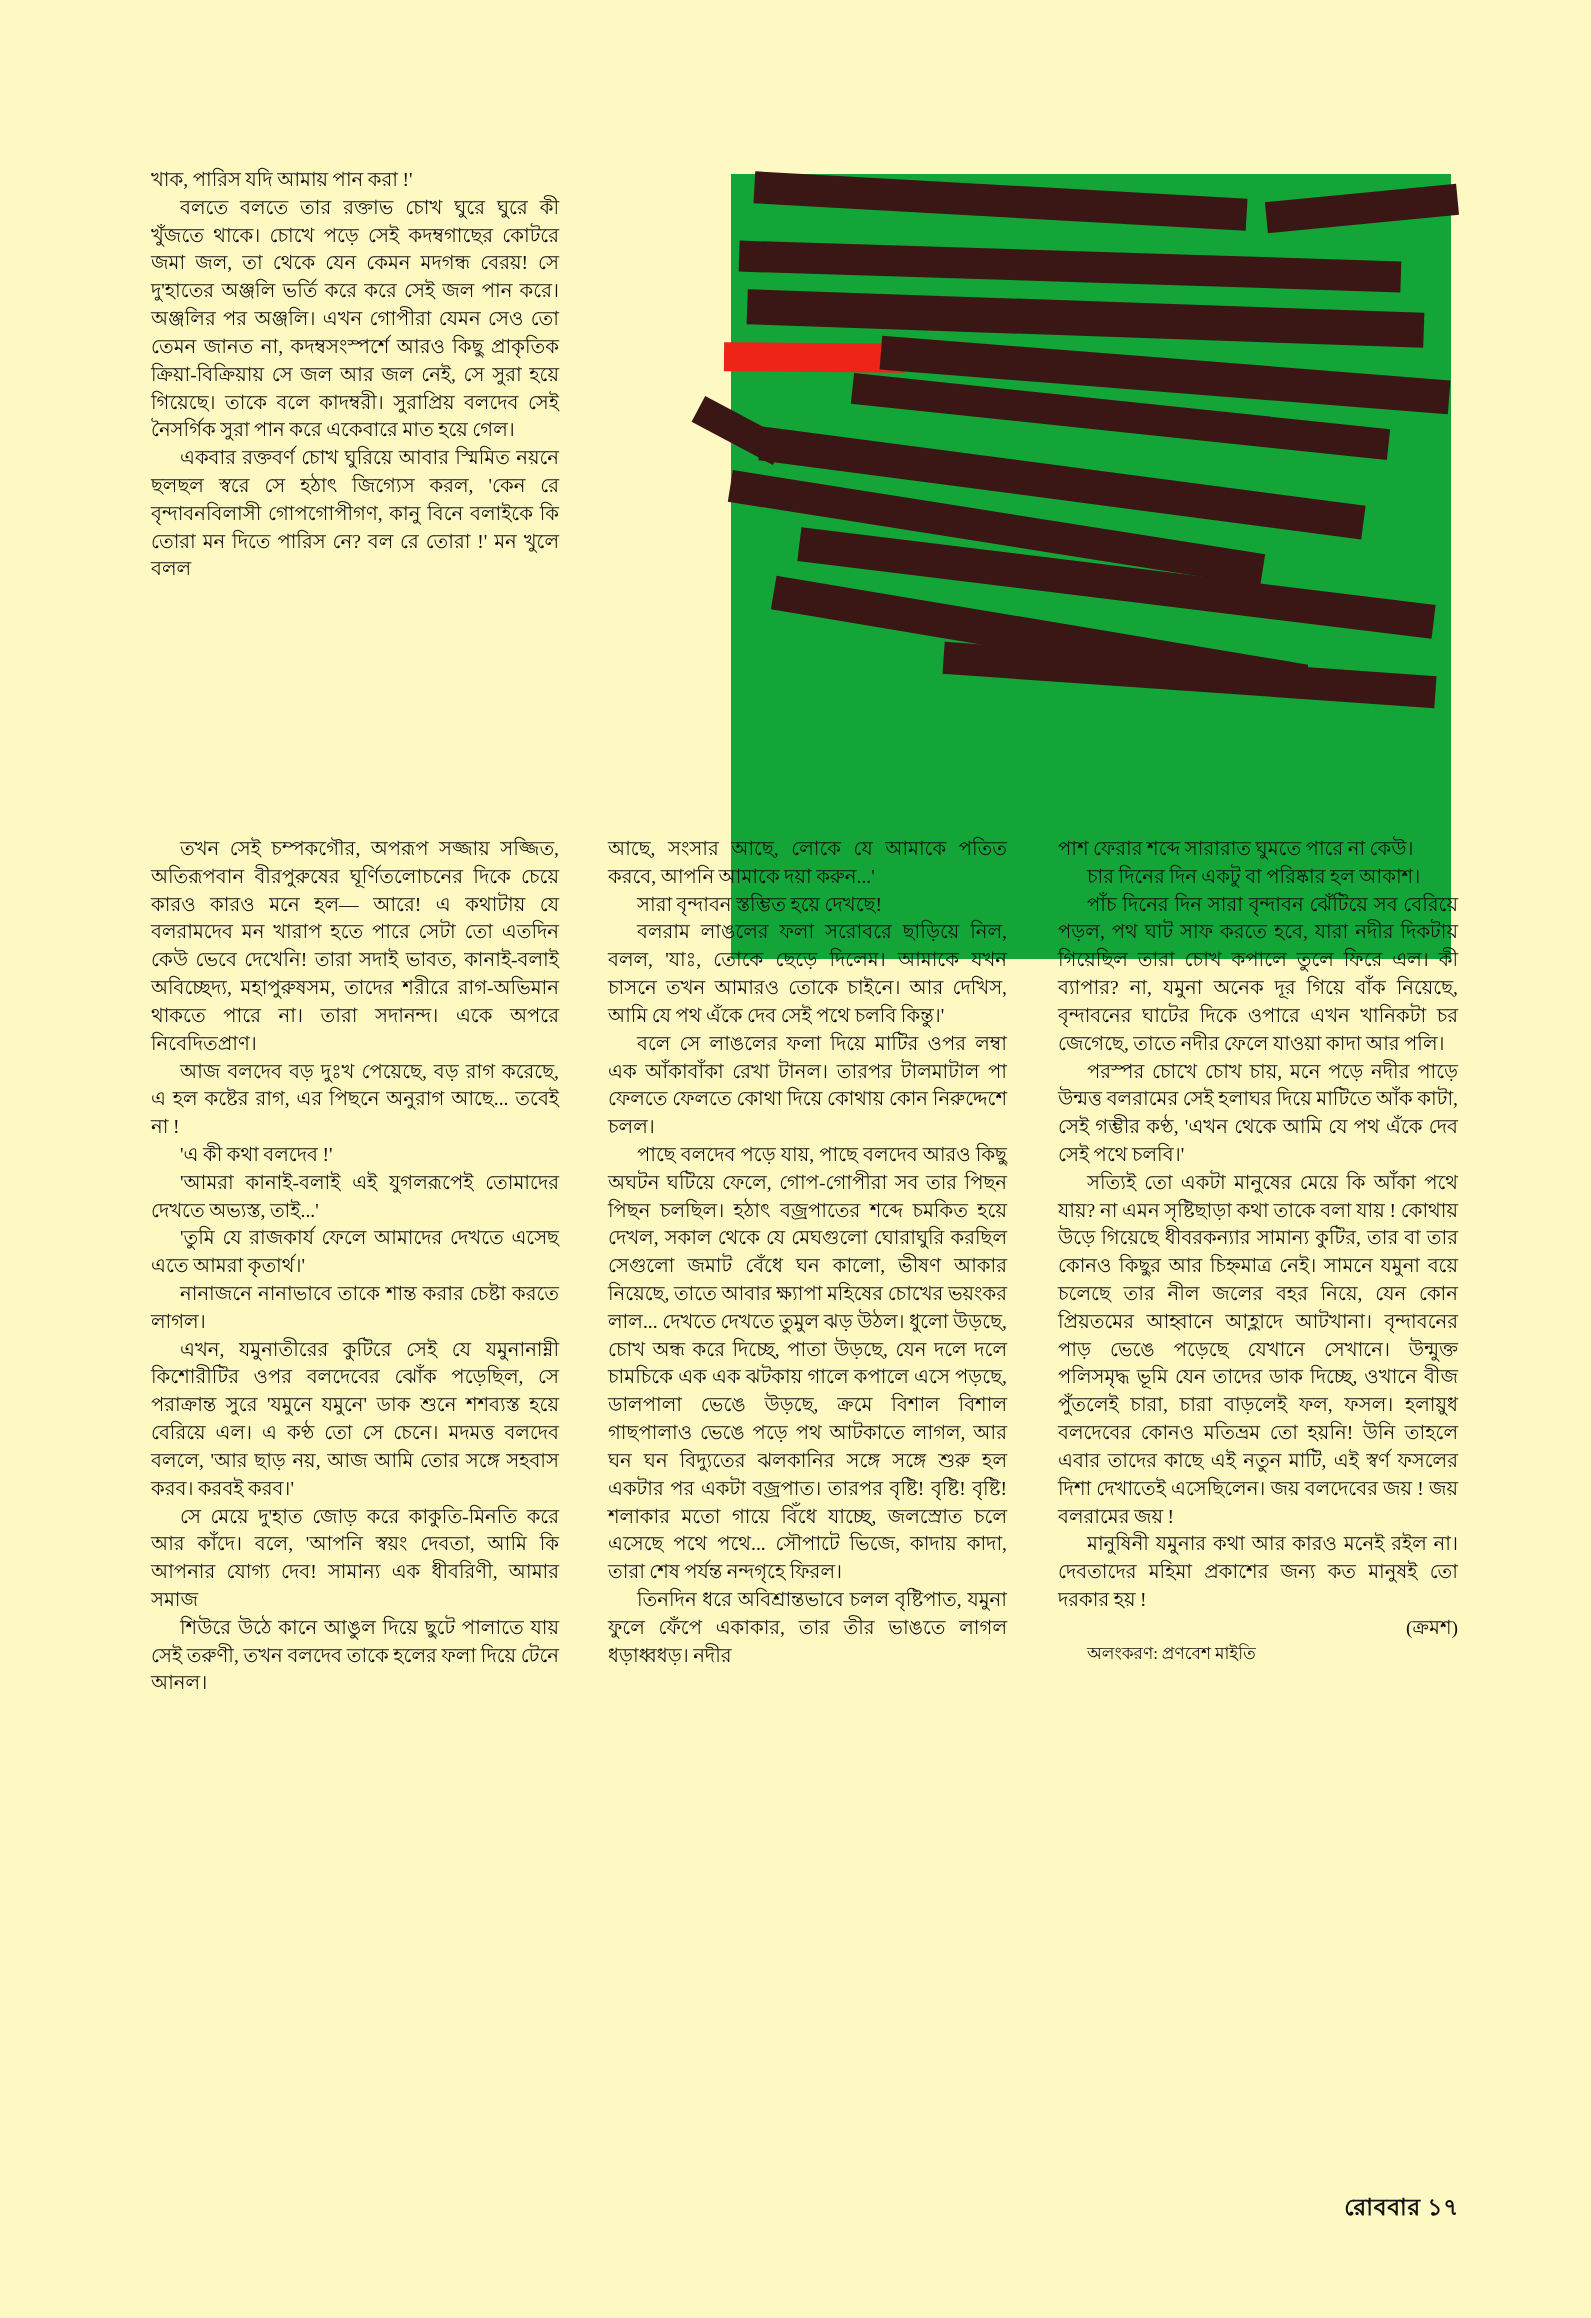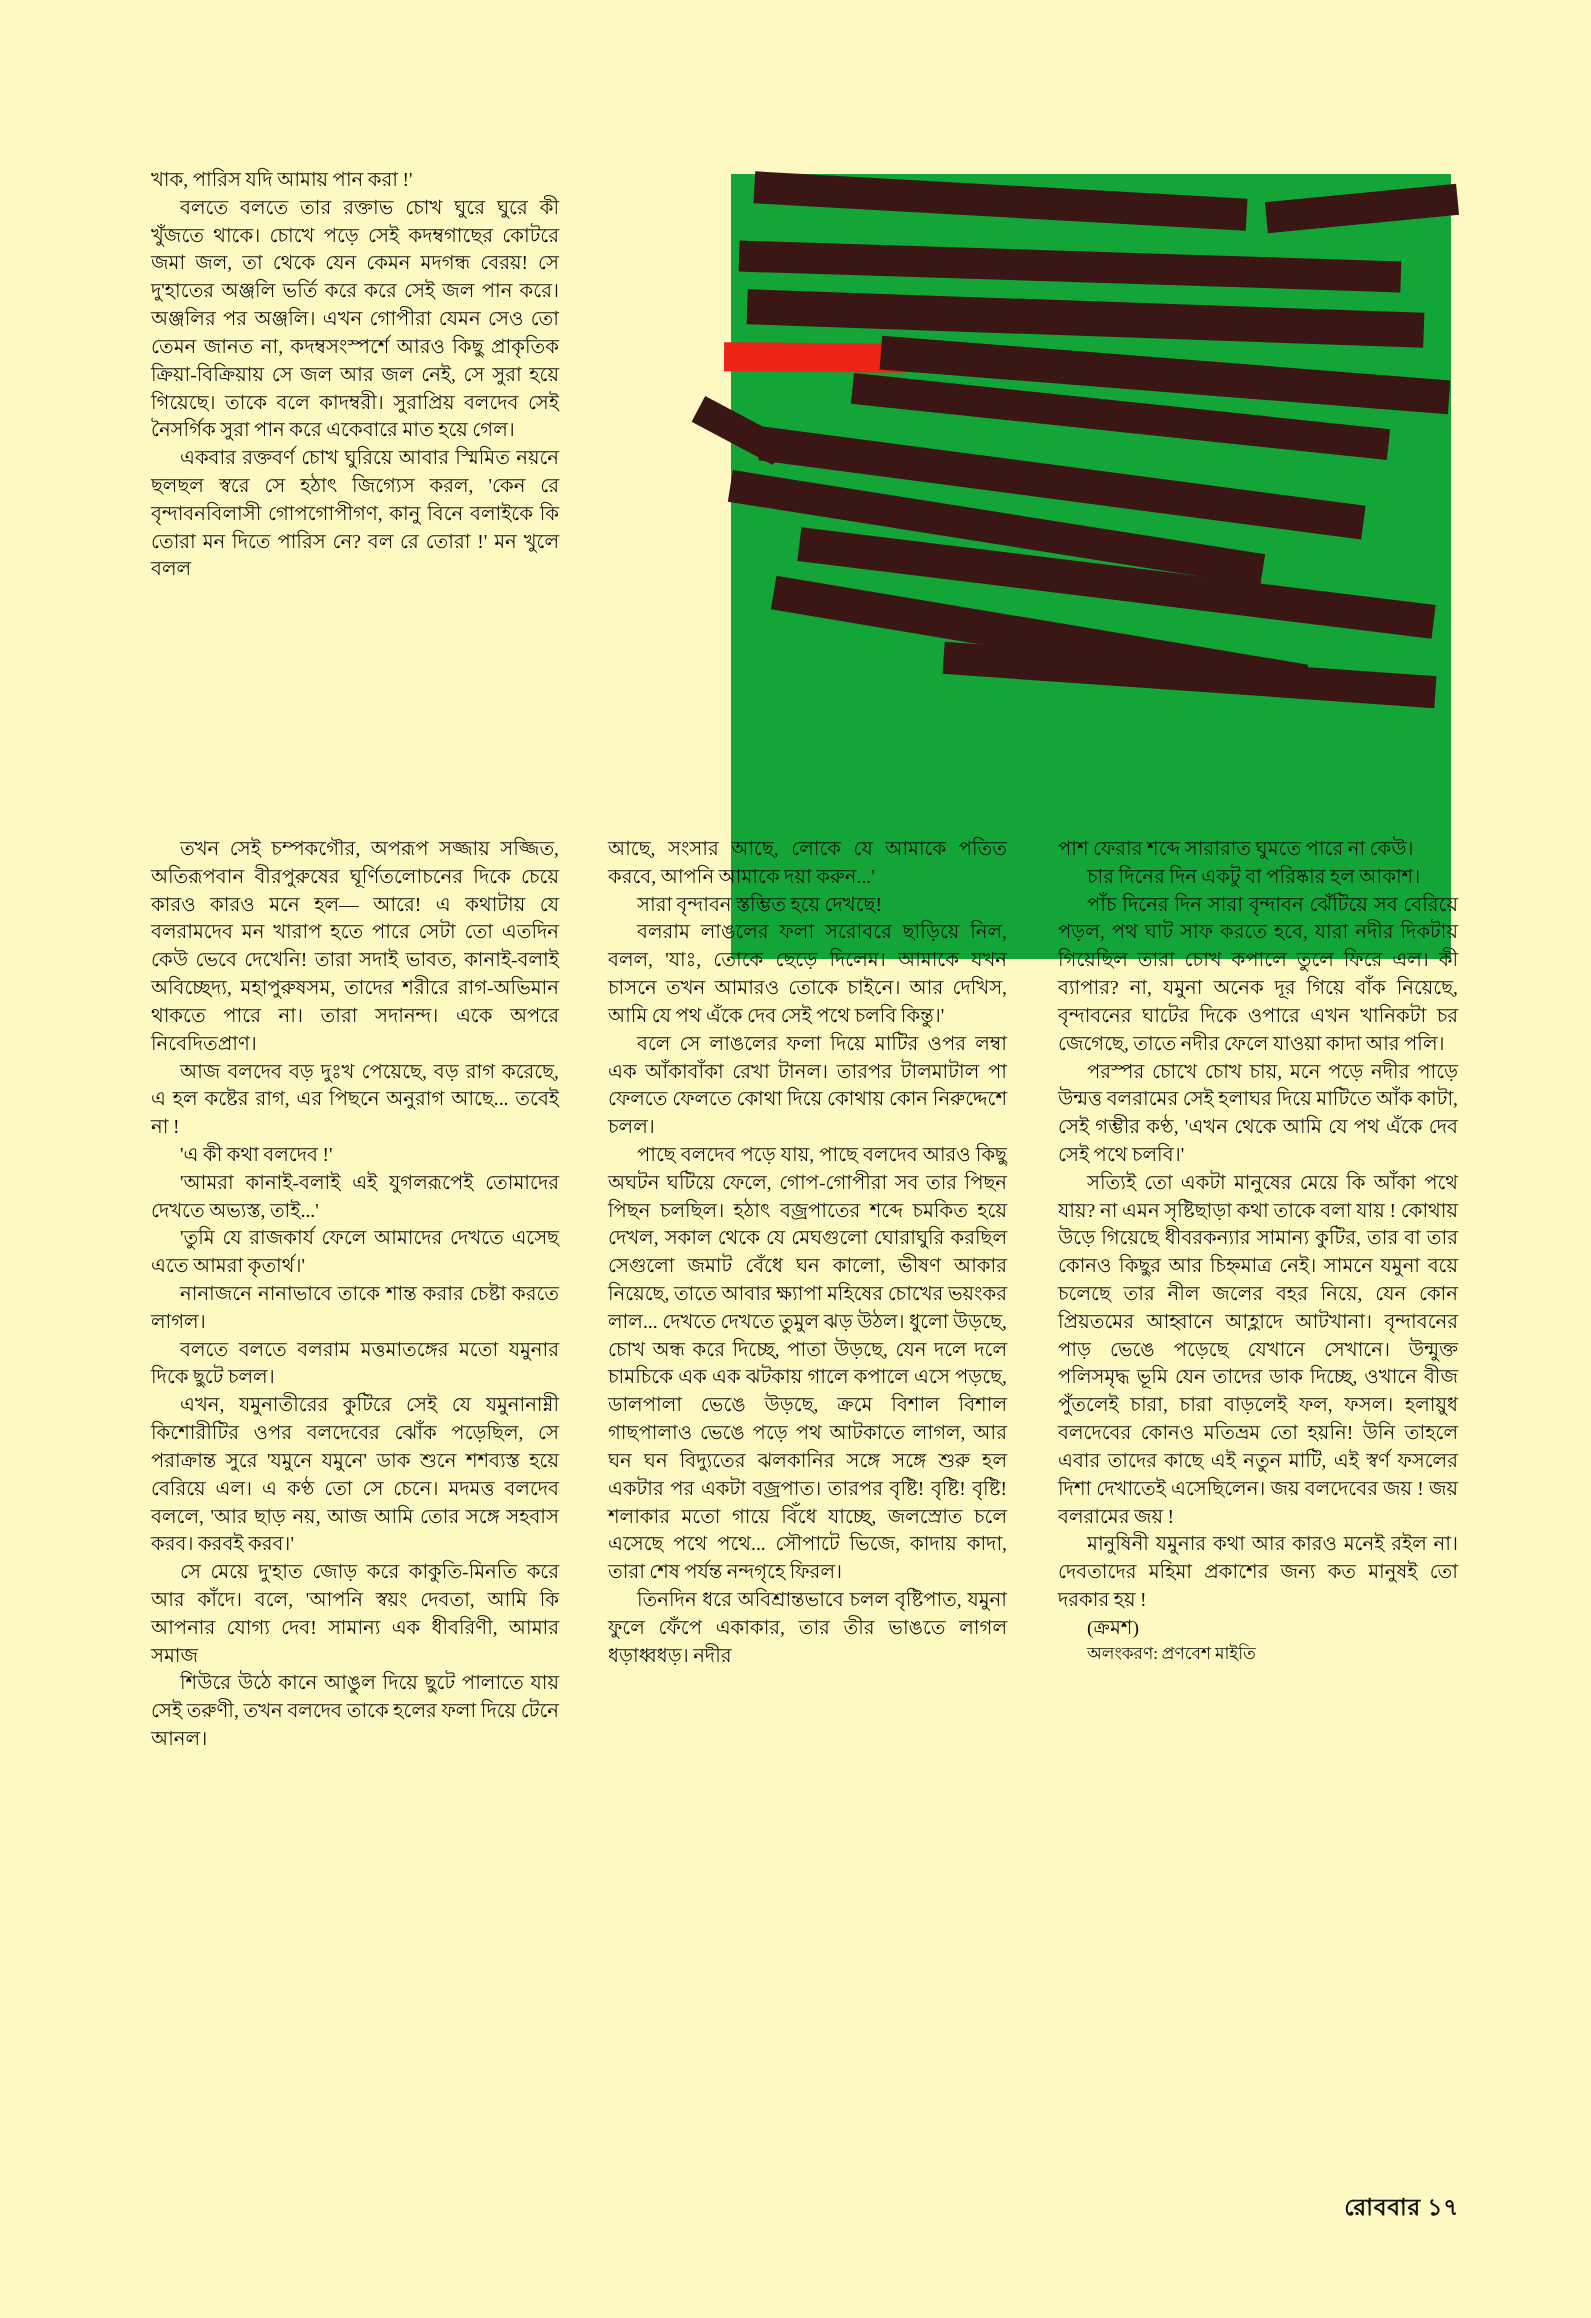--- a/index.html
+++ b/index.html
@@ -61,21 +61,21 @@
   }
   .col p.noindent {
     text-indent: 0;
   }
   .col-a { left: 151px; top: 166px;  width: 408px; }
   .col-b { left: 151px; top: 835px; width: 408px; }
   .col-c { left: 608px; top: 835px; width: 399px; }
   .col-d { left: 1058px; top: 835px; width: 400px; }
 
   .end-note {
-    text-align: left;
+    text-align: right;
     margin-top: 20px;
     text-indent: 0;
   }
   .credit {
     text-align: left;
     font-weight: normal;
     margin-top: 7.7px;
     text-indent: 0;
     font-size: 17px;
   }
@@ -118,21 +118,20 @@
     <p>একবার রক্তবর্ণ চোখ ঘুরিয়ে আবার স্মিমিত নয়নে ছলছল স্বরে সে হঠাৎ জিগ্যেস করল, 'কেন রে বৃন্দাবনবিলাসী গোপগোপীগণ, কানু বিনে বলাইকে কি তোরা মন দিতে পারিস নে? বল রে তোরা !' মন খুলে বলল</p>
   </div>
 
   <div class="col col-b">
     <p>তখন সেই চম্পকগৌর, অপরূপ সজ্জায় সজ্জিত, অতিরূপবান বীরপুরুষের ঘূর্ণিতলোচনের দিকে চেয়ে কারও কারও মনে হল— আরে! এ কথাটায় যে বলরামদেব মন খারাপ হতে পারে সেটা তো এতদিন কেউ ভেবে দেখেনি! তারা সদাই ভাবত, কানাই-বলাই অবিচ্ছেদ্য, মহাপুরুষসম, তাদের শরীরে রাগ-অভিমান থাকতে পারে না। তারা সদানন্দ। একে অপরে নিবেদিতপ্রাণ।</p>
     <p>আজ বলদেব বড় দুঃখ পেয়েছে, বড় রাগ করেছে, এ হল কষ্টের রাগ, এর পিছনে অনুরাগ আছে... তবেই না !</p>
     <p>'এ কী কথা বলদেব !'</p>
     <p>'আমরা কানাই-বলাই এই যুগলরূপেই তোমাদের দেখতে অভ্যস্ত, তাই...'</p>
     <p>'তুমি যে রাজকার্য ফেলে আমাদের দেখতে এসেছ এতে আমরা কৃতার্থ।'</p>
     <p>নানাজনে নানাভাবে তাকে শান্ত করার চেষ্টা করতে লাগল।</p>
-    <p>বলতে বলতে বলরাম মত্তমাতঙ্গের মতো যমুনার দিকে ছুটে চলল।</p>
     <p>এখন, যমুনাতীরের কুটিরে সেই যে যমুনানাম্নী কিশোরীটির ওপর বলদেবের ঝোঁক পড়েছিল, সে পরাক্রান্ত সুরে 'যমুনে যমুনে' ডাক শুনে শশব্যস্ত হয়ে বেরিয়ে এল। এ কণ্ঠ তো সে চেনে। মদমত্ত বলদেব বললে, 'আর ছাড় নয়, আজ আমি তোর সঙ্গে সহবাস করব। করবই করব।'</p>
     <p>সে মেয়ে দু'হাত জোড় করে কাকুতি-মিনতি করে আর কাঁদে। বলে, 'আপনি স্বয়ং দেবতা, আমি কি আপনার যোগ্য দেব! সামান্য এক ধীবরিণী, আমার সমাজ</p>
     <p>শিউরে উঠে কানে আঙুল দিয়ে ছুটে পালাতে যায় সেই তরুণী, তখন বলদেব তাকে হলের ফলা দিয়ে টেনে আনল।</p>
   </div>
 
   <div class="col col-c">
     <p class="noindent">আছে, সংসার আছে, লোকে যে আমাকে পতিত করবে, আপনি আমাকে দয়া করুন...'</p>
     <p>সারা বৃন্দাবন স্তম্ভিত হয়ে দেখছে!</p>
     <p>বলরাম লাঙলের ফলা সরোবরে ছাড়িয়ে নিল, বলল, 'যাঃ, তোকে ছেড়ে দিলেম। আমাকে যখন চাসনে তখন আমারও তোকে চাইনে। আর দেখিস, আমি যে পথ এঁকে দেব সেই পথে চলবি কিন্তু।'</p>
     <p>বলে সে লাঙলের ফলা দিয়ে মাটির ওপর লম্বা এক আঁকাবাঁকা রেখা টানল। তারপর টালমাটাল পা ফেলতে ফেলতে কোথা দিয়ে কোথায় কোন নিরুদ্দেশে চলল।</p>

